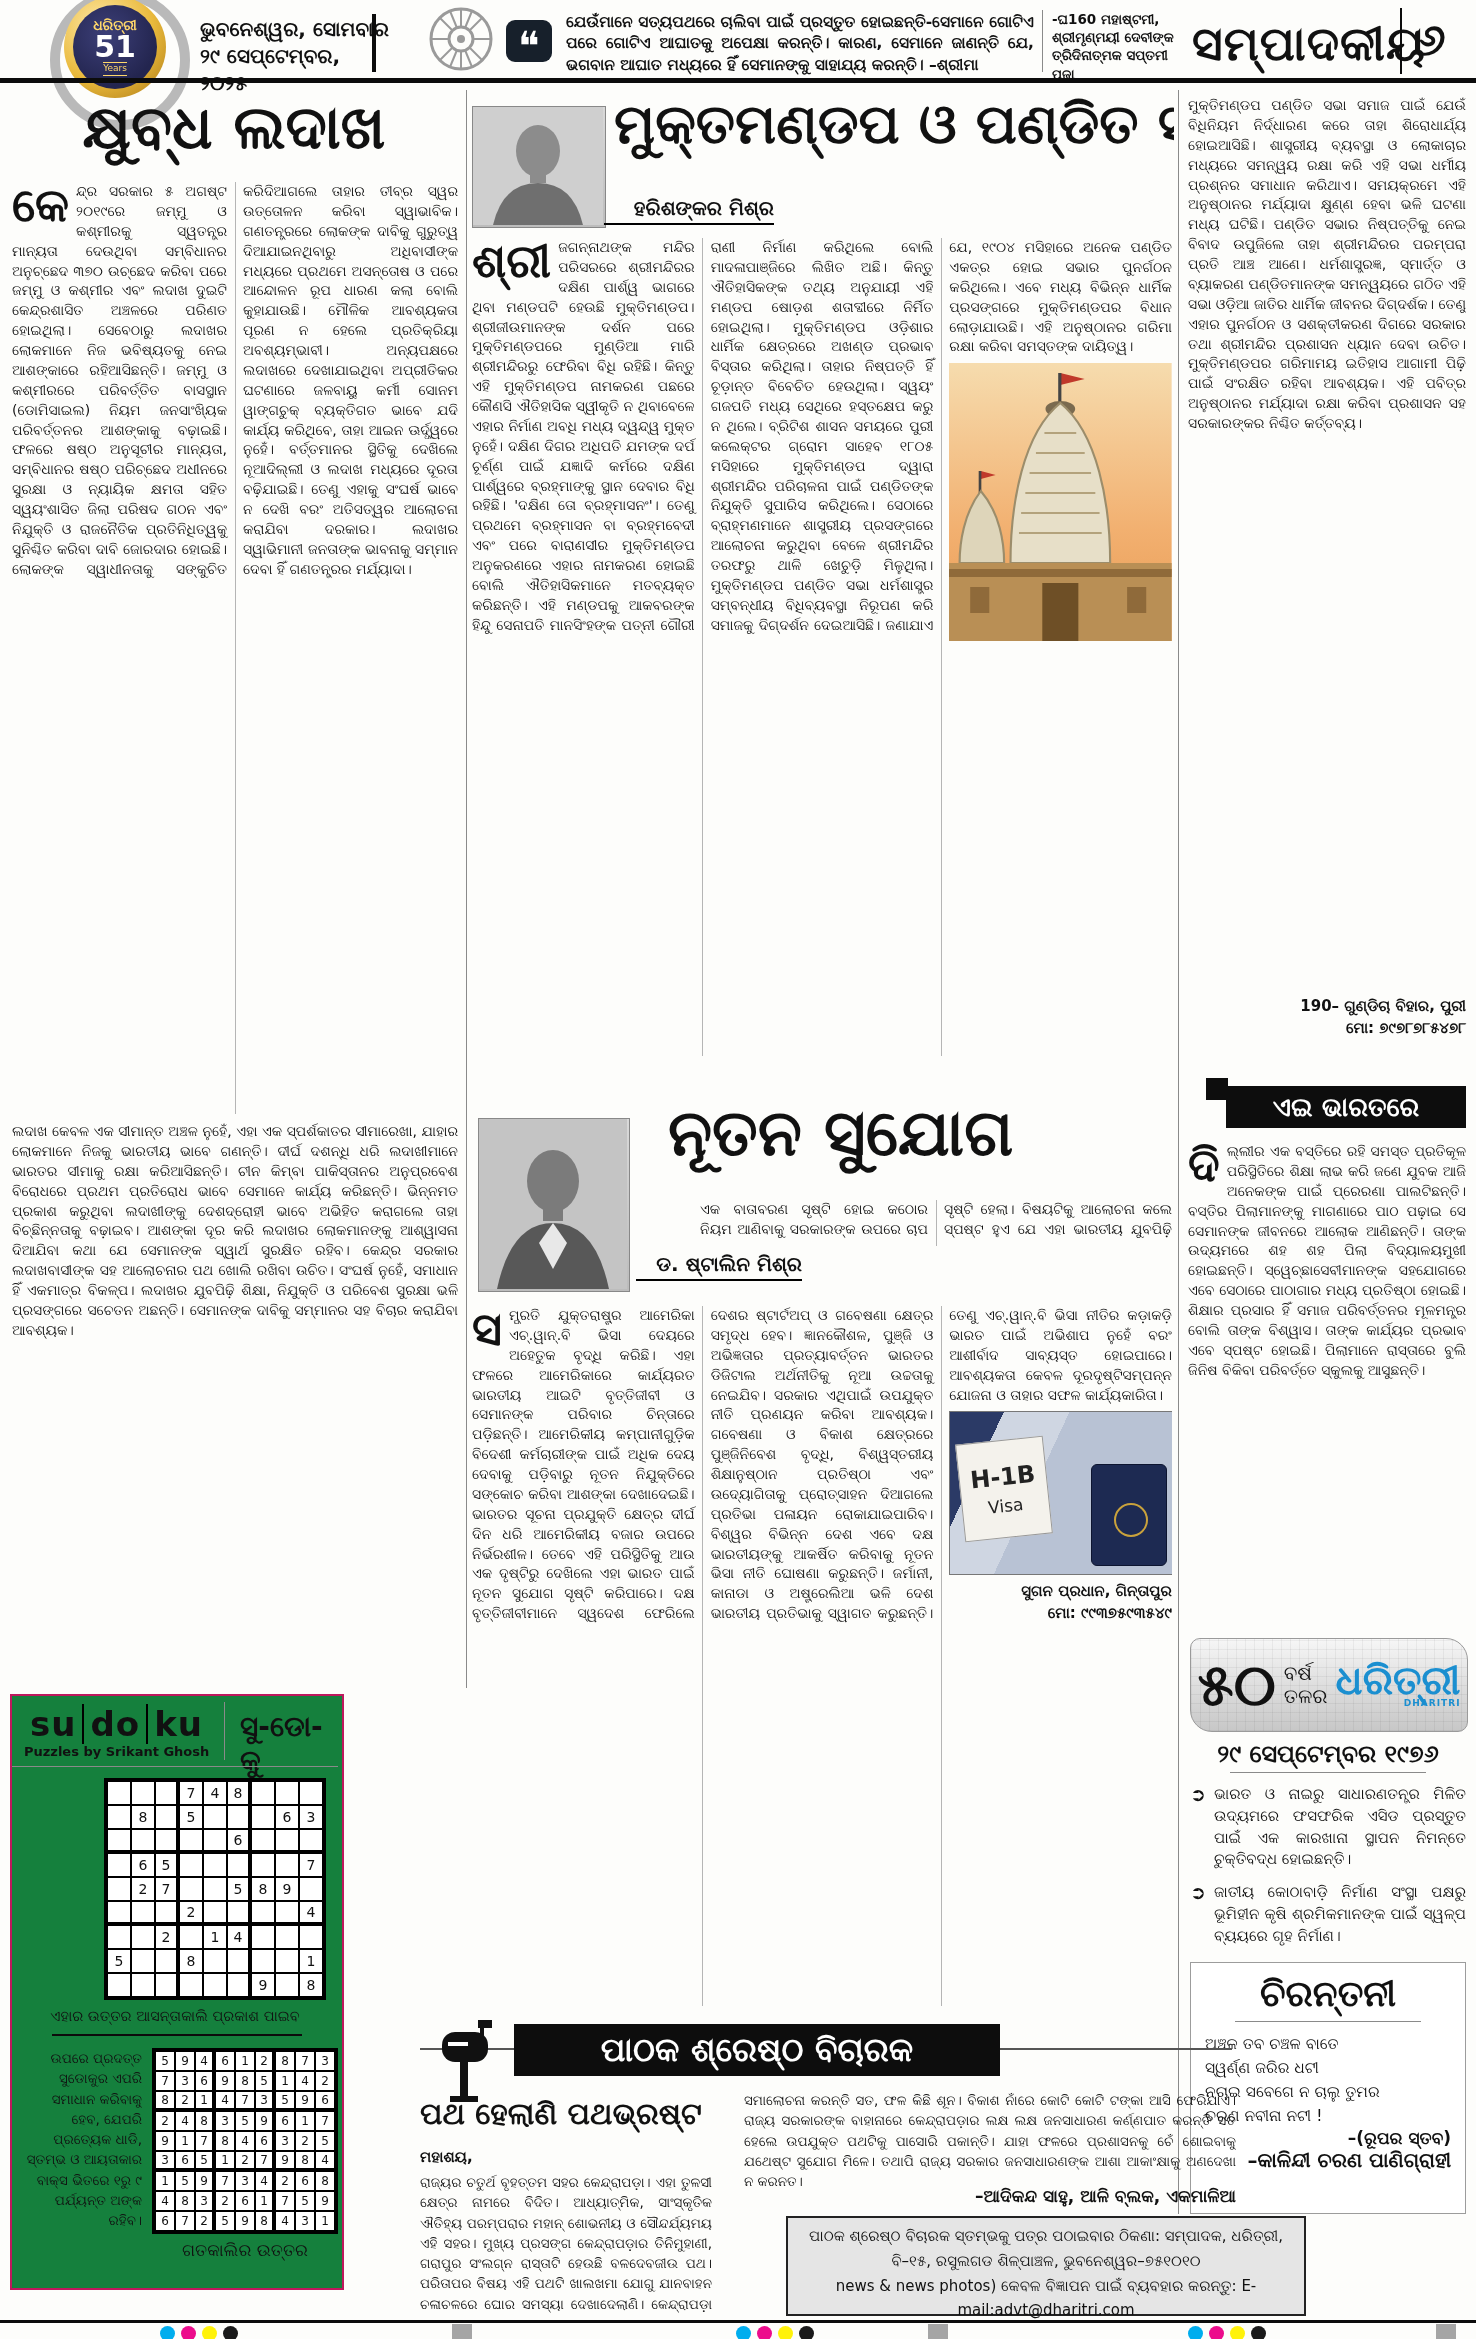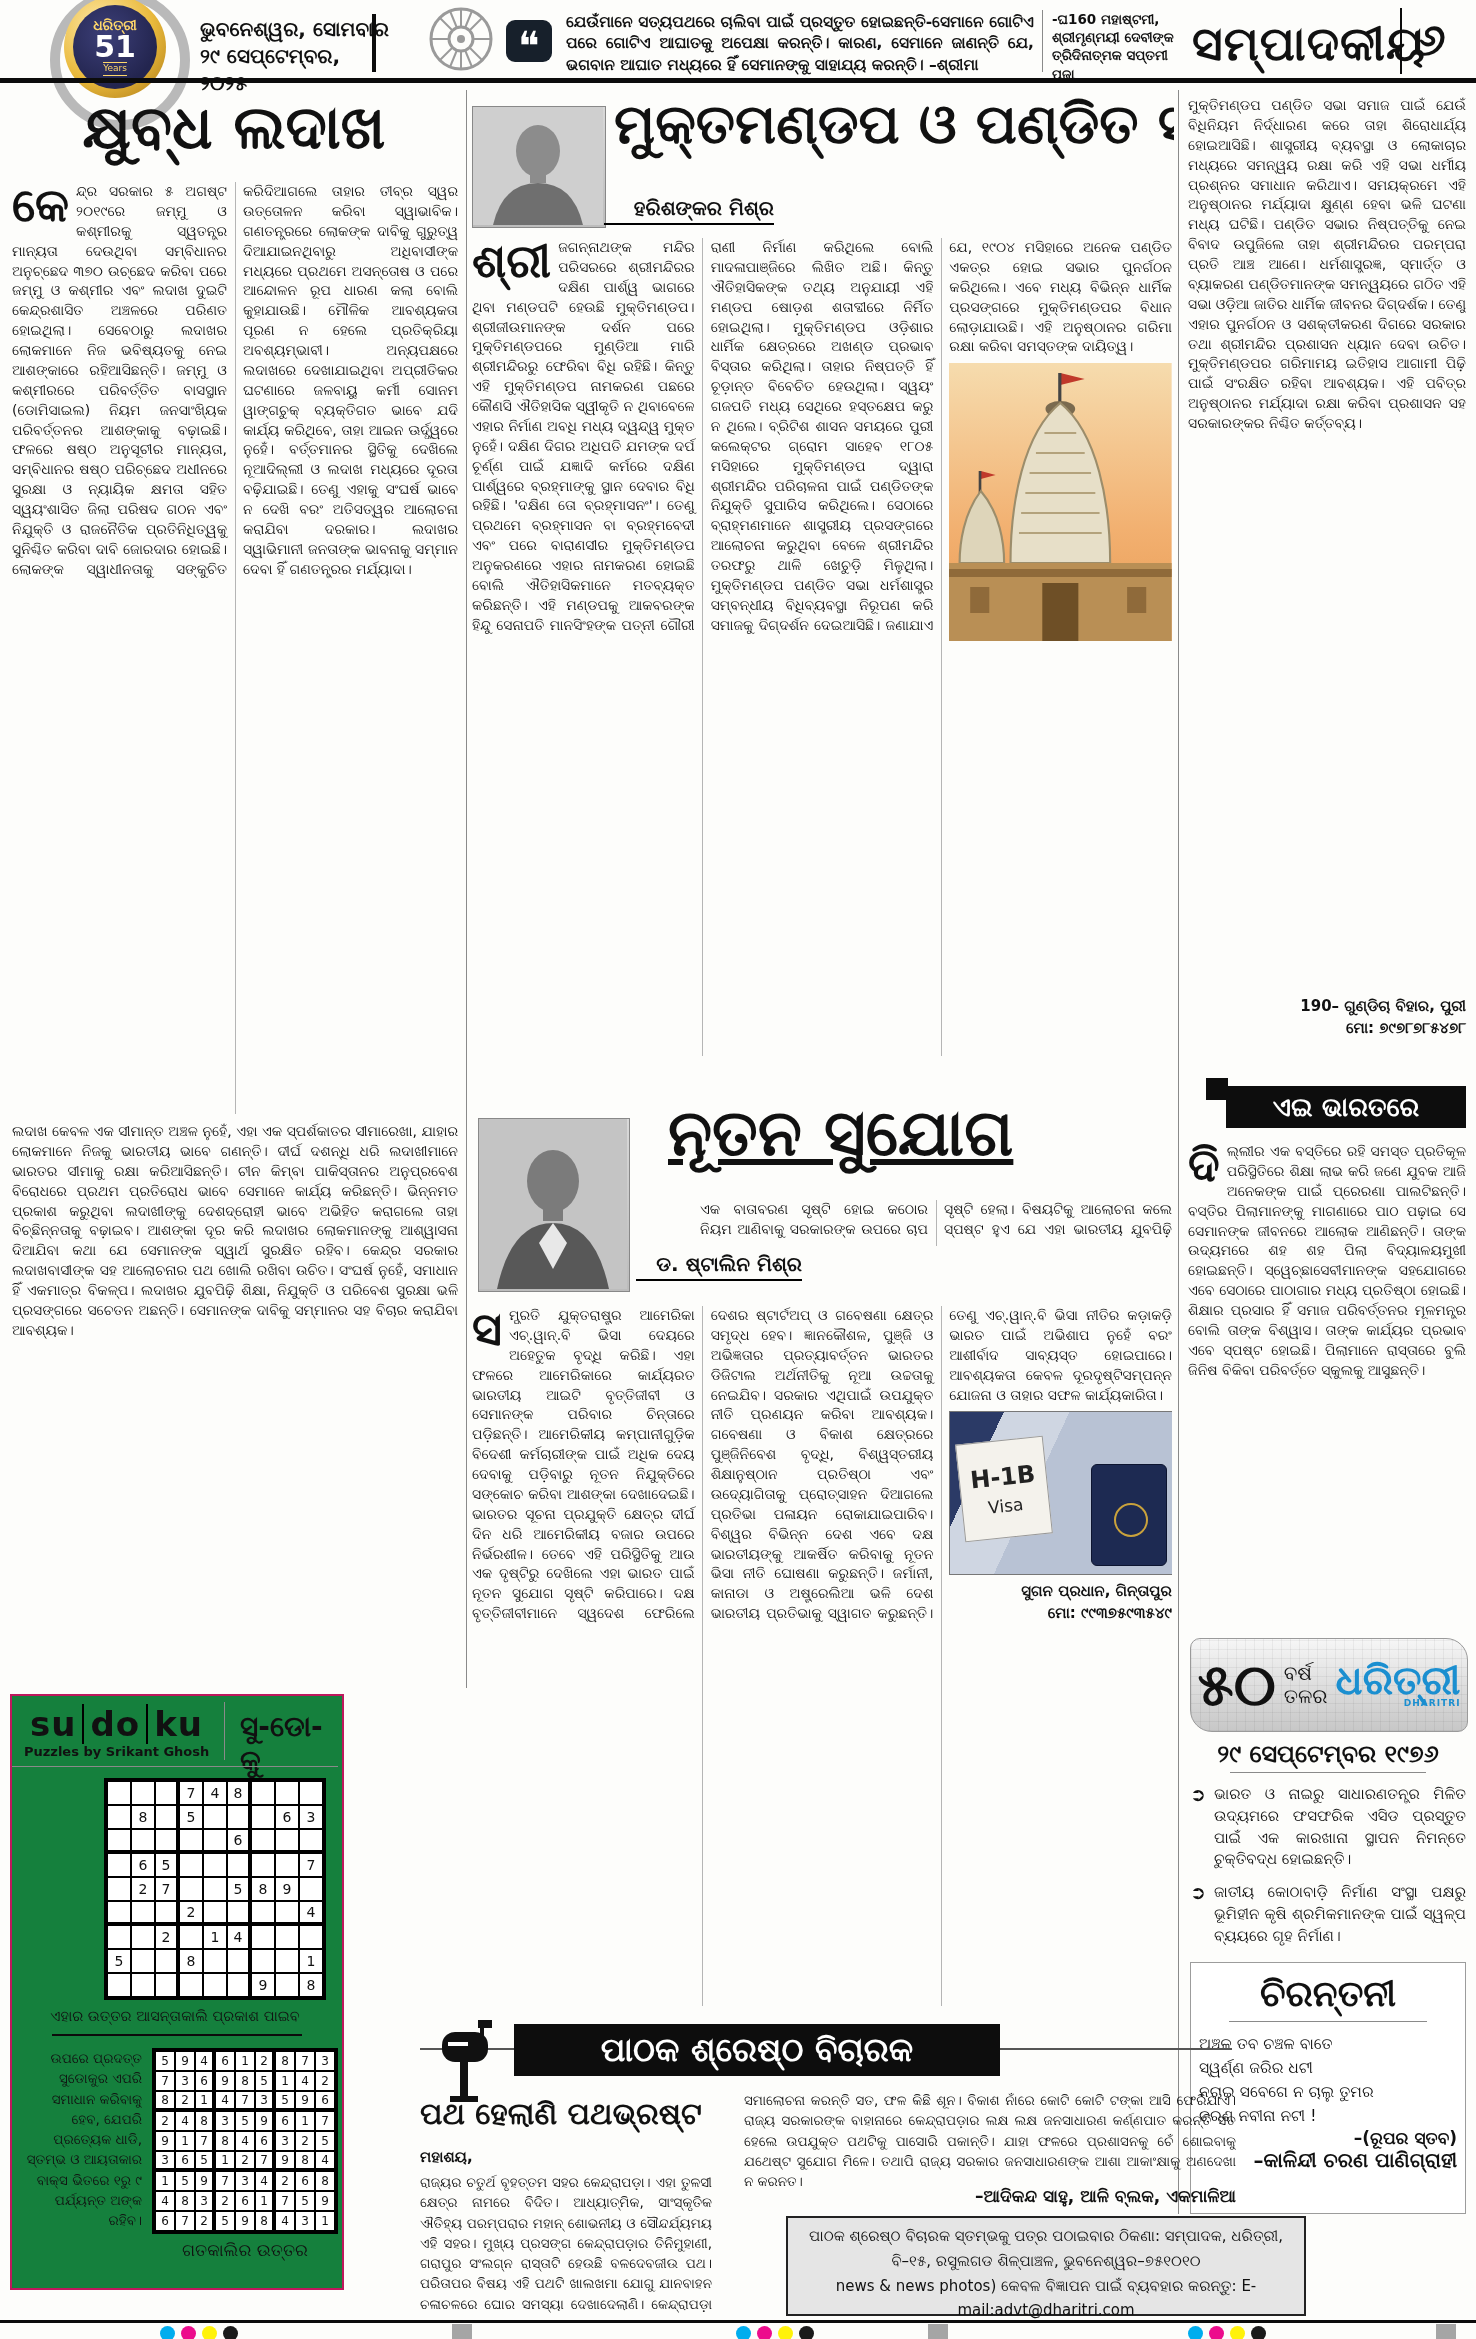--- a/index.html
+++ b/index.html
@@ -428,41 +428,41 @@
   <div class="abs rule-h" style="left:1230px;top:1772px;width:196px;"></div>
   <div class="abs fy-item" style="left:1190px;top:1784px;width:276px;">
     <span class="fy-glyph">➲</span>
     <span>ଭାରତ ଓ ନାଇରୁ ସାଧାରଣତନ୍ତ୍ର ମିଳିତ ଉଦ୍ୟମରେ ଫସଫରିକ ଏସିଡ ପ୍ରସ୍ତୁତ ପାଇଁ ଏକ କାରଖାନା ସ୍ଥାପନ ନିମନ୍ତେ ଚୁକ୍ତିବଦ୍ଧ ହୋଇଛନ୍ତି।</span>
   </div>
   <div class="abs fy-item" style="left:1190px;top:1882px;width:276px;">
     <span class="fy-glyph">➲</span>
     <span>ଜାତୀୟ କୋଠାବାଡ଼ି ନିର୍ମାଣ ସଂସ୍ଥା ପକ୍ଷରୁ ଭୂମିହୀନ କୃଷି ଶ୍ରମିକମାନଙ୍କ ପାଇଁ ସ୍ୱଳ୍ପ ବ୍ୟୟରେ ଗୃହ ନିର୍ମାଣ।</span>
   </div>
 
-  <div class="abs chi-box" style="left:1190px;top:1962px;width:276px;height:252px;padding:10px 8px;box-sizing:border-box;">
+  <div class="abs chi-box" style="left:1190px;top:1962px;width:276px;height:252px;padding:10px 14px;box-sizing:border-box;">
     <div class="chi-title">ଚିରନ୍ତନୀ</div>
     <div class="rule-h" style="margin:6px 30px 10px;"></div>
     <div class="chi-line">ଅଞ୍ଚଳ ତବ ଚଞ୍ଚଳ ବାତେ</div>
     <div class="chi-line">ସ୍ୱର୍ଣ୍ଣ ଜରିର ଧଟୀ</div>
     <div class="chi-line">ନଚାଇ ସବେଗେ ନ ଚାଲୁ ତୁମର</div>
     <div class="chi-line">ଚରଣ ନବୀନା ନଟୀ !</div>
     <div class="chi-src">–(ରୂପର ସ୍ତବ)</div>
     <div class="chi-poet">–କାଳିନ୍ଦୀ ଚରଣ ପାଣିଗ୍ରାହୀ</div>
   </div>
 
   <div class="abs photo-frame" style="left:478px;top:1118px;width:150px;height:172px;">
     <svg width="148" height="170" viewBox="0 0 148 170">
       <rect width="148" height="170" fill="#c4c4c4"></rect>
       <ellipse cx="74" cy="62" rx="26" ry="31" fill="#7b7b7b"></ellipse>
       <rect x="64" y="88" width="20" height="14" fill="#7b7b7b"></rect>
       <path d="M18 170 Q32 104 74 104 Q116 104 130 170 Z" fill="#585858"></path>
       <path d="M74 104 L60 124 L74 150 L88 124 Z" fill="#e8e8e8"></path>
     </svg>
   </div>
-  <div class="abs hl-second clip" style="left:668px;top:1096px;width:504px;height:96px;text-decoration:underline;">ନୂତନ ସୁଯୋଗ</div>
+  <div class="abs hl-second clip" style="left:668px;top:1096px;width:504px;height:96px;">ନୂତନ ସୁଯୋଗ</div>
   <div class="abs byline" style="left:636px;top:1252px;width:166px;">ଡ. ଷ୍ଟାଲିନ ମିଶ୍ର</div>
   <div class="abs body-txt jt cols2 clip" style="left:700px;top:1200px;width:472px;height:46px;">ଏକ ବାତାବରଣ ସୃଷ୍ଟି ହୋଇ କଠୋର ନିୟମ ଆଣିବାକୁ ସରକାରଙ୍କ ଉପରେ ଚାପ ସୃଷ୍ଟି ହେଲା। ବିଷୟଟିକୁ ଆଲୋଚନା କଲେ ସ୍ପଷ୍ଟ ହୁଏ ଯେ ଏହା ଭାରତୀୟ ଯୁବପିଢ଼ି ପାଇଁ ନୂତନ ଦିଗନ୍ତ ଖୋଲିପାରେ।</div>
 
   <div class="abs body-txt jt cols3 clip" style="left:472px;top:1306px;width:700px;height:700px;">
     <span class="dropcap">ସ</span><span>ମ୍ପ୍ରତି ଯୁକ୍ତରାଷ୍ଟ୍ର ଆମେରିକା ଏଚ୍.ୱାନ୍.ବି ଭିସା ଦେୟରେ ଅହେତୁକ ବୃଦ୍ଧି କରିଛି। ଏହା ଫଳରେ ଆମେରିକାରେ କାର୍ଯ୍ୟରତ ଭାରତୀୟ ଆଇଟି ବୃତ୍ତିଜୀବୀ ଓ ସେମାନଙ୍କ ପରିବାର ଚିନ୍ତାରେ ପଡ଼ିଛନ୍ତି। ଆମେରିକୀୟ କମ୍ପାନୀଗୁଡ଼ିକ ବିଦେଶୀ କର୍ମଚାରୀଙ୍କ ପାଇଁ ଅଧିକ ଦେୟ ଦେବାକୁ ପଡ଼ିବାରୁ ନୂତନ ନିଯୁକ୍ତିରେ ସଙ୍କୋଚ କରିବା ଆଶଙ୍କା ଦେଖାଦେଇଛି। ଭାରତର ସୂଚନା ପ୍ରଯୁକ୍ତି କ୍ଷେତ୍ର ଦୀର୍ଘ ଦିନ ଧରି ଆମେରିକୀୟ ବଜାର ଉପରେ ନିର୍ଭରଶୀଳ। ତେବେ ଏହି ପରିସ୍ଥିତିକୁ ଆଉ ଏକ ଦୃଷ୍ଟିରୁ ଦେଖିଲେ ଏହା ଭାରତ ପାଇଁ ନୂତନ ସୁଯୋଗ ସୃଷ୍ଟି କରିପାରେ। ଦକ୍ଷ ବୃତ୍ତିଜୀବୀମାନେ ସ୍ୱଦେଶ ଫେରିଲେ ଦେଶର ଷ୍ଟାର୍ଟଅପ୍ ଓ ଗବେଷଣା କ୍ଷେତ୍ର ସମୃଦ୍ଧ ହେବ। ଜ୍ଞାନକୌଶଳ, ପୁଞ୍ଜି ଓ ଅଭିଜ୍ଞତାର ପ୍ରତ୍ୟାବର୍ତ୍ତନ ଭାରତର ଡିଜିଟାଲ ଅର୍ଥନୀତିକୁ ନୂଆ ଉଚ୍ଚତାକୁ ନେଇଯିବ। ସରକାର ଏଥିପାଇଁ ଉପଯୁକ୍ତ ନୀତି ପ୍ରଣୟନ କରିବା ଆବଶ୍ୟକ। ଗବେଷଣା ଓ ବିକାଶ କ୍ଷେତ୍ରରେ ପୁଞ୍ଜିନିବେଶ ବୃଦ୍ଧି, ବିଶ୍ୱସ୍ତରୀୟ ଶିକ୍ଷାନୁଷ୍ଠାନ ପ୍ରତିଷ୍ଠା ଏବଂ ଉଦ୍ୟୋଗିତାକୁ ପ୍ରୋତ୍ସାହନ ଦିଆଗଲେ ପ୍ରତିଭା ପଳାୟନ ରୋକାଯାଇପାରିବ। ବିଶ୍ୱର ବିଭିନ୍ନ ଦେଶ ଏବେ ଦକ୍ଷ ଭାରତୀୟଙ୍କୁ ଆକର୍ଷିତ କରିବାକୁ ନୂତନ ଭିସା ନୀତି ଘୋଷଣା କରୁଛନ୍ତି। ଜର୍ମାନୀ, କାନାଡା ଓ ଅଷ୍ଟ୍ରେଲିଆ ଭଳି ଦେଶ ଭାରତୀୟ ପ୍ରତିଭାକୁ ସ୍ୱାଗତ କରୁଛନ୍ତି। ତେଣୁ ଏଚ୍.ୱାନ୍.ବି ଭିସା ନୀତିର କଡ଼ାକଡ଼ି ଭାରତ ପାଇଁ ଅଭିଶାପ ନୁହେଁ ବରଂ ଆଶୀର୍ବାଦ ସାବ୍ୟସ୍ତ ହୋଇପାରେ। ଆବଶ୍ୟକତା କେବଳ ଦୂରଦୃଷ୍ଟିସମ୍ପନ୍ନ ଯୋଜନା ଓ ତାହାର ସଫଳ କାର୍ଯ୍ୟକାରିତା।</span>
     <figure>
       <div class="visa-fig">
         <div class="visa-card">
           <span class="visa-h1b">H-1B</span>
           <span class="visa-word">Visa</span>

